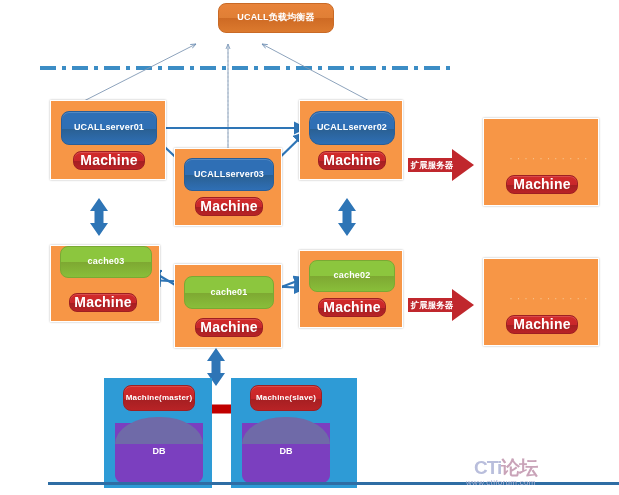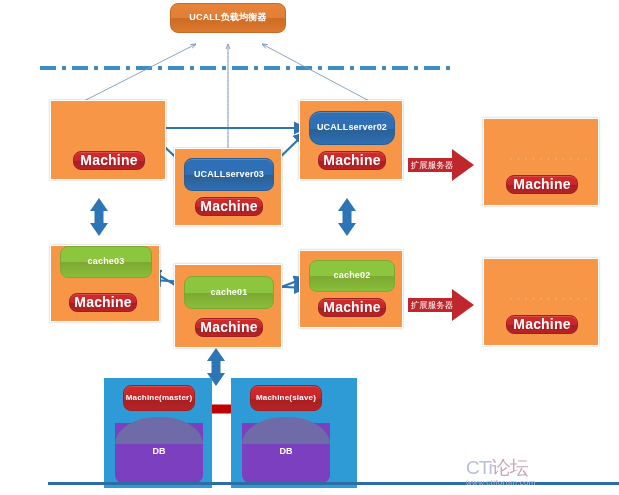--- a/index.html
+++ b/index.html
@@ -49,20 +49,21 @@
     box-shadow:inset 0 1px 0 rgba(255,255,255,.16);
   }
   .node-green{
     background:linear-gradient(180deg,#8CC63E 0%,#8CC63E 50%,#7EA832 51%,#89BE3A 100%);
     border:1px solid #7AA933;
   }
   .node-orange{
     background:linear-gradient(180deg,#E8833A 0%,#E07F35 50%,#CE6A24 51%,#DC7A2E 100%);
     border:1px solid #C96A26;
     border-radius:8px;
+    margin-left:48px;
   }
 
   
   #lb{
     left:170px; top:3px; width:116px; height:30px;
     font-size:9px;
   }
 
   
   #dashline{
@@ -107,21 +108,21 @@
     background:#6F6AA8;
     border-radius:50% 50% 0 0/ 28px 28px 0 0;
   }
   .cyl .lbl{ position:relative; z-index:3; }
 
   
   .exp-label{
     position:absolute;
     color:#ffffff;
     font-size:8.5px;
-    font-weight:normal;
+    font-weight:bold;
     display:flex;
     align-items:center;
     justify-content:center;
     z-index:4;
     white-space:nowrap;
   }
 
   .dots{
     position:absolute;
     color:#F6C28B;
@@ -139,22 +140,22 @@
   }
 
   
   #wm{
     position:absolute;
     left:466px; top:458px;
     width:150px; height:34px;
     z-index:9;
   }
   #wm .cti{
-    font-size:19px; font-weight:normal; color:#B9BEDC;
-    letter-spacing:-1px; line-height:19px;
+    font-size:19px; font-weight:bold; color:#B9BEDC;
+    letter-spacing:-1px; line-height:19px;margin-left:8px;
   }
   #wm .cti .t{ color:#C9A3B8; }
   #wm .url{
     font-size:8px; color:#AEB4D4; letter-spacing:.3px; margin-top:1px;
   }
 </style>
 </head>
 <body>
 
 <div id="stage">
@@ -210,20 +211,21 @@
       <path d="M196,409 l13,-9 v4.5 h22 v-4.5 l13,9 l-13,9 v-4.5 h-22 v4.5 z"></path>
     </g>
 
     <g fill="#C0272D">
       <path d="M408,158 h44 v-9 l22,16 l-22,16 v-9 h-44 z"></path>
       <path d="M408,298 h44 v-9 l22,16 l-22,16 v-9 h-44 z"></path>
     </g>
   </svg>
 
   <div class="panel" style="left:50px; top:100px; width:116px; height:80px;">
+    <div class="node node-blue" style="left:10px; top:10px; width:96px; height:34px;">UCALLserver01</div>
     <div class="node node-red machine" style="left:22px; top:50px; width:72px;">Machine</div>
   </div>
 
   <div class="panel" style="left:299px; top:100px; width:104px; height:80px;">
     <div class="node node-blue" style="left:9px; top:10px; width:86px; height:34px;border-radius:11px;">UCALLserver02</div>
     <div class="node node-red machine" style="left:18px; top:50px; width:68px;">Machine</div>
   </div>
 
   <div class="panel" style="left:174px; top:148px; width:108px; height:78px;">
     <div class="node node-blue" style="left:9px; top:9px; width:90px; height:33px;">UCALLserver03</div>

